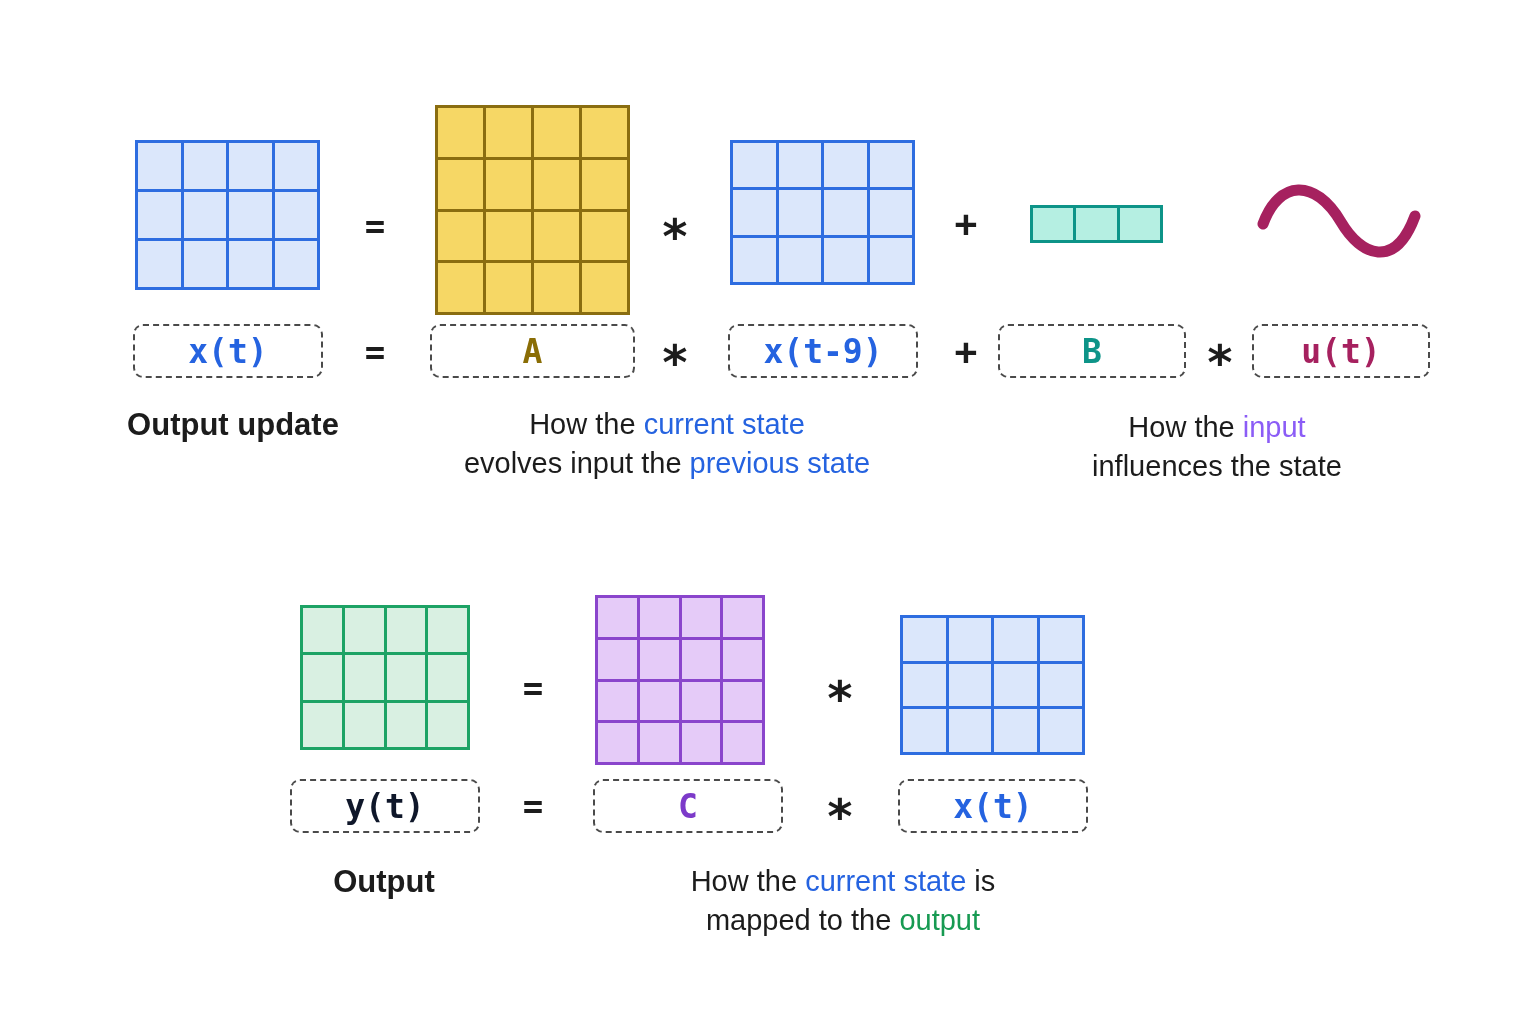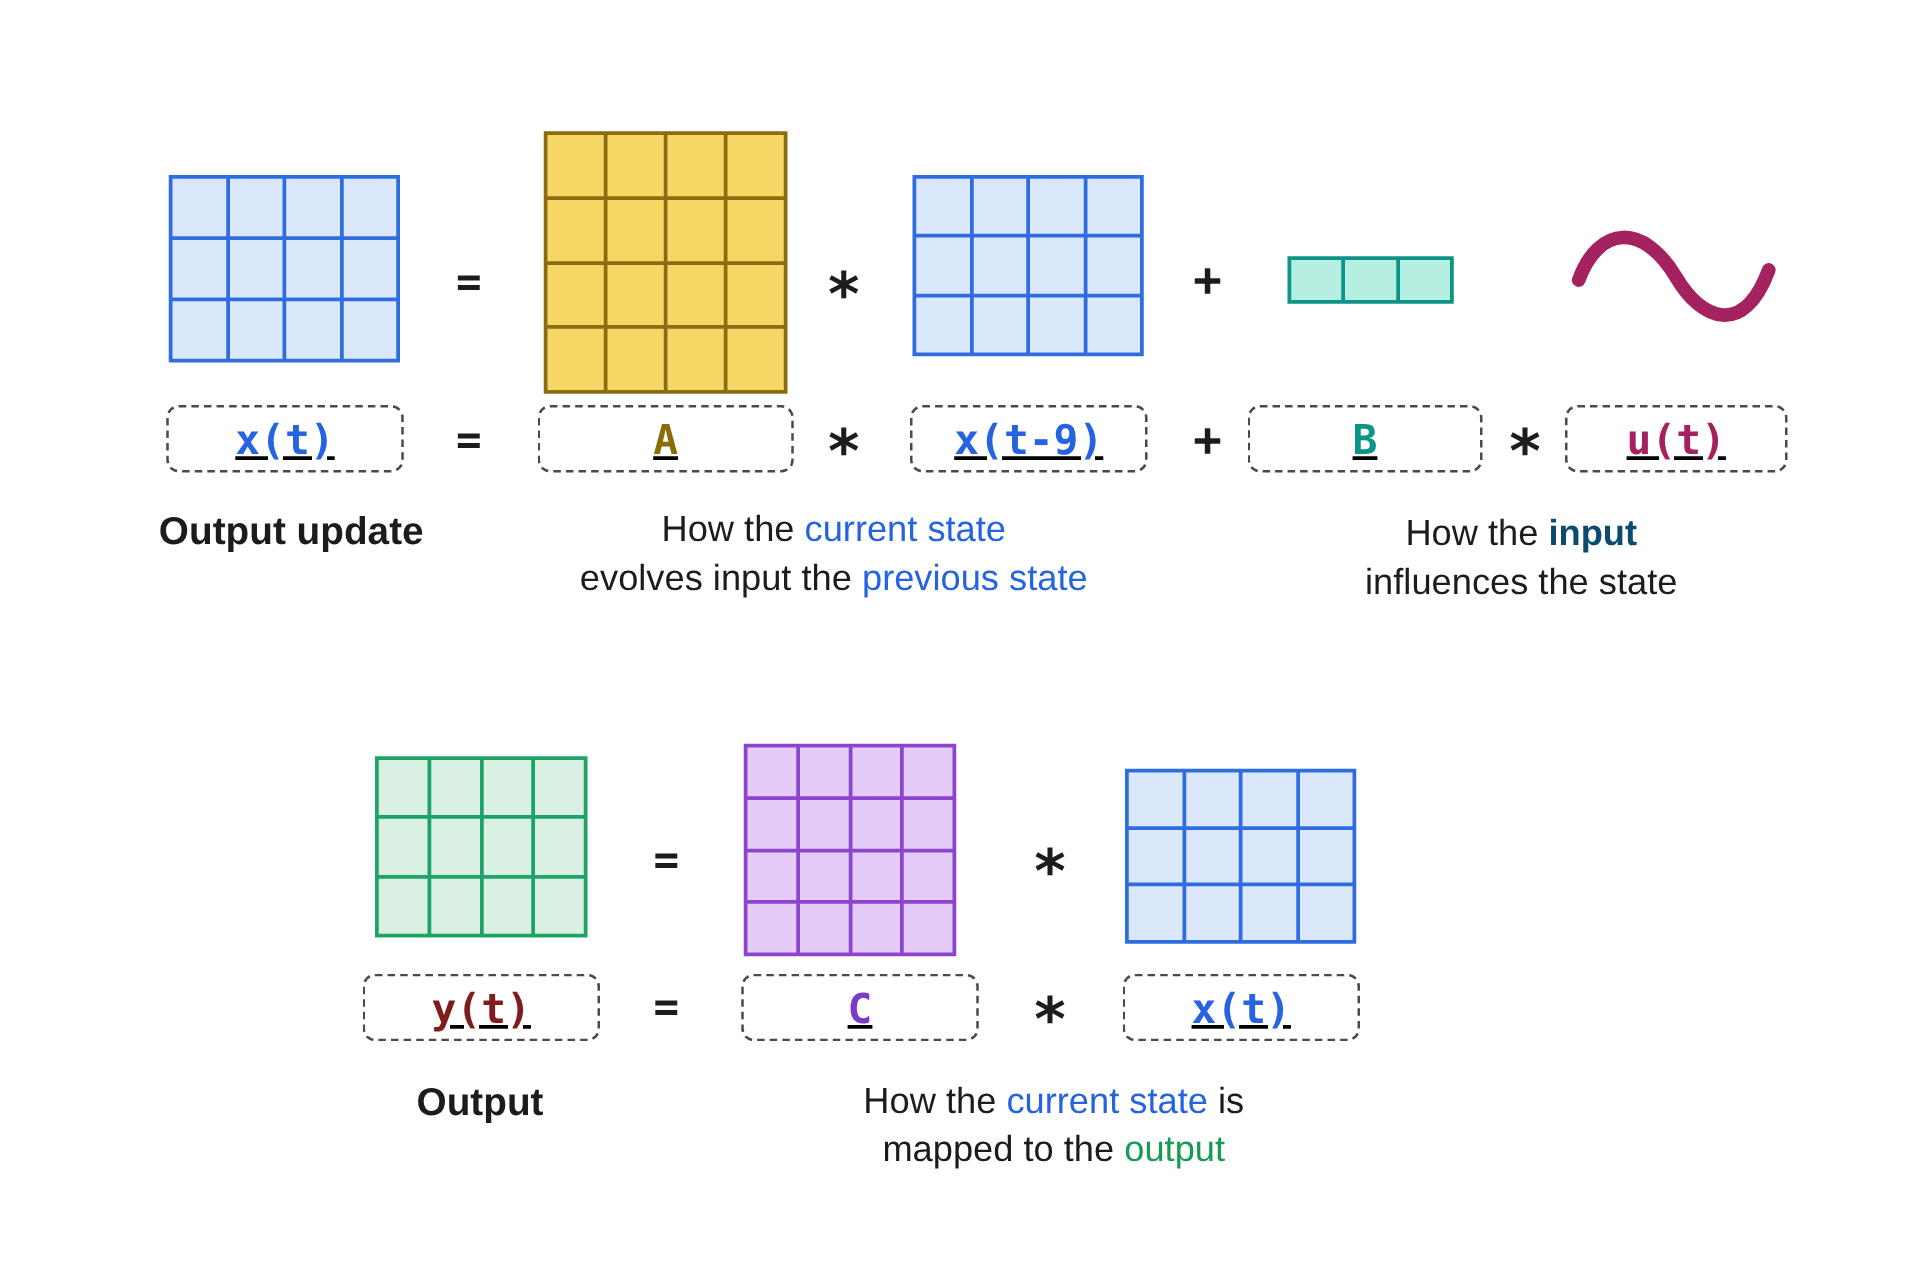--- a/index.html
+++ b/index.html
@@ -15,21 +15,20 @@
   }
   .op.eq   { font-size:34px; }
   .op.plus { font-size:38px; }
   .op.star { font-size:48px; transform:translate(-50%,-30%); }
   .dbox {
     position:absolute; box-sizing:border-box;
     border:2px dashed #4a4a4a; border-radius:10px;
     display:flex; align-items:center; justify-content:center;
     font-family:"DejaVu Sans Mono", monospace; font-weight:700; font-size:33px;
     background:#ffffff;
-    text-decoration:underline;
   }
   .caption {
     position:absolute; text-align:center;
     font-size:29px; line-height:39px; color:#1c1c1c;
   }
   .caption.title { font-weight:700; font-size:31px; }
   .squiggle { position:absolute; }
 </style>
 </head>
 <body>
@@ -130,21 +129,21 @@
   </div>
 
   <div class="caption title" style="left: 63px; top: 405px; width: 340px; color: rgb(28, 28, 28);">Output update</div>
 
   <div class="caption" style="left:367px; top:405px; width:600px;">
     <div><span style="color: rgb(28, 28, 28);">How the </span><span style="color: rgb(37, 99, 224);">current state</span></div>
     <div><span style="color: rgb(28, 28, 28);">evolves input the </span><span style="color: rgb(37, 99, 224);">previous state</span></div>
   </div>
 
   <div class="caption" style="left:1012px; top:408px; width:410px;">
-    <div><span style="color: rgb(28, 28, 28);">How the </span><span style="color: #0c4a6e; font-weight: bold;">input</span></div>
+    <div><span style="color: rgb(28, 28, 28);">How the </span><span style="color: #8b5cf6;">input</span></div>
     <div style="color: rgb(28, 28, 28);">influences the state</div>
   </div>
 
   <div class="matrix" style="left: 300px; top: 605px; width: 170px; height: 145px; display: grid; grid-template-columns: repeat(4, 1fr); grid-template-rows: repeat(3, 1fr); background: rgb(29, 163, 101); gap: 3px; padding: 3px;">
       <div style="background: rgb(217, 240, 226);"></div>
       <div style="background: rgb(217, 240, 226);"></div>
       <div style="background: rgb(217, 240, 226);"></div>
       <div style="background: rgb(217, 240, 226);"></div>
       <div style="background: rgb(217, 240, 226);"></div>
       <div style="background: rgb(217, 240, 226);"></div>
@@ -188,21 +187,21 @@
       <div style="background: rgb(219, 231, 251);"></div>
       <div style="background: rgb(219, 231, 251);"></div>
       <div style="background: rgb(219, 231, 251);"></div>
       <div style="background: rgb(219, 231, 251);"></div>
       <div style="background: rgb(219, 231, 251);"></div>
       <div style="background: rgb(219, 231, 251);"></div>
       <div style="background: rgb(219, 231, 251);"></div>
     </div>
 
   <div class="dbox" style="left:290px; top:779px; width:190px; height:54px;">
-    <span style="color: #7f1d1d;">y(t)</span>
+    <span style="color: #0f172a;">y(t)</span>
   </div>
 
   <span class="op eq" style="left: 533px; top: 806px; color: rgb(28, 28, 28);">=</span>
 
   <div class="dbox" style="left:593px; top:779px; width:190px; height:54px;">
     <span style="color: rgb(124, 58, 201);">C</span>
   </div>
 
   <span class="op star" style="left: 840px; top: 806px; color: rgb(28, 28, 28);">*</span>
 

